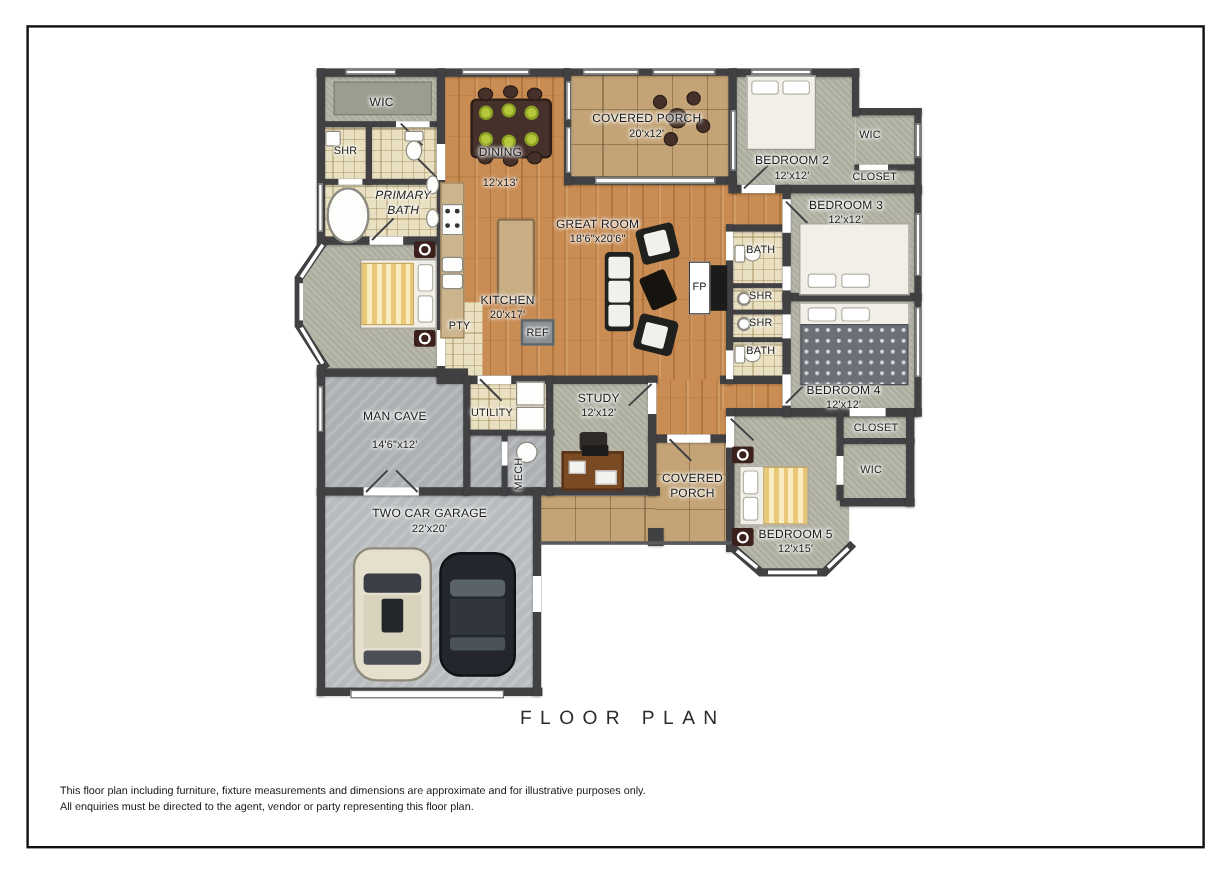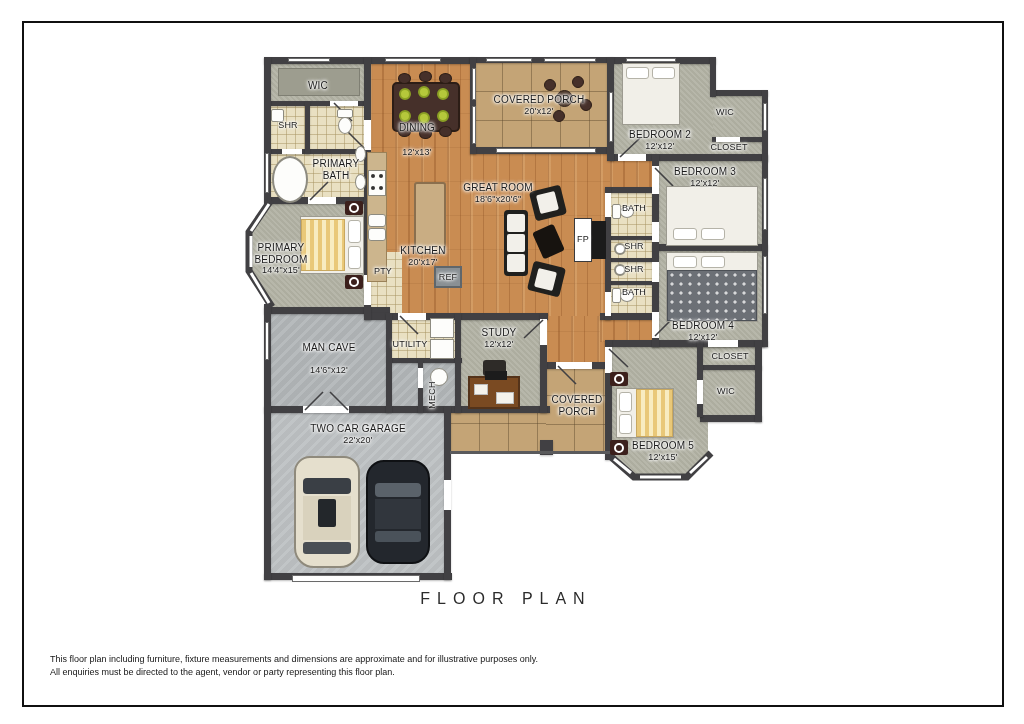--- a/index.html
+++ b/index.html
@@ -38,21 +38,21 @@
         border:1px solid #c9a85e;box-sizing:border-box;z-index:7;}
   .duvd{position:absolute;background-color:#6c7076;
         background-image:radial-gradient(circle at 4px 4px, rgba(235,235,235,.85) 1.3px, rgba(0,0,0,0) 1.9px);
         background-size:9px 9px;border:1px solid #4c5056;box-sizing:border-box;z-index:7;}
   .nst{position:absolute;background:#3c201c;border-radius:2px;z-index:7;}
   .nst::after{content:"";position:absolute;left:50%;top:50%;width:6px;height:6px;border:2px solid #fff;
         border-radius:50%;transform:translate(-50%,-50%);}
   .white-fix{position:absolute;background:#fdfdfb;border:1.5px solid #8d8b80;box-sizing:border-box;z-index:6;}
   .chair-dot{position:absolute;border-radius:50%;background:#46302a;border:1px solid #2c1d16;box-sizing:border-box;z-index:7;}
   .plate{position:absolute;width:12px;height:12px;border-radius:50%;background:#b5c83b;border:2px solid #8ba024;box-sizing:border-box;z-index:8;}
-  #title-block{position:absolute;left:396px;top:590px;width:220px;text-align:center;z-index:9;}
+  #title-block{position:absolute;left:409px;top:590px;width:220px;text-align:center;z-index:9;}
   #title-block span{font-size:16px;letter-spacing:7px;color:#2b2b2b;}
   #disclaimer{position:absolute;left:50px;top:653px;width:620px;font-size:9px;line-height:12.6px;color:#151515;z-index:9;}
   svg.overlay{position:absolute;left:0;top:0;z-index:5;pointer-events:none;}
 </style>
 </head>
 <body>
 
 <div id="canvas">
   <div id="frame"></div>
 
@@ -299,21 +299,21 @@
   <div class="fur" style="left:375px;top:483px;width:46px;height:14px;background:#5a626a;border-radius:4px;"></div>
   <div class="fur" style="left:375px;top:499px;width:46px;height:30px;background:#31363d;"></div>
   <div class="fur" style="left:375px;top:531px;width:46px;height:11px;background:#4a525a;border-radius:3px;"></div>
 
   <div class="lbl" style="left:270px;top:80px;width:96px;height:12px;">
       <span class="nm">WIC</span>
     </div>
   <div class="lbl sm" style="left:267px;top:120px;width:42px;height:11px;">
       <span class="nm">SHR</span>
     </div>
-  <div class="lbl wrapped" style="left:305px;top:156px;width:62px;height:28px;">
+  <div class="lbl wrapped" style="left:305px;top:156px;width:62px;height:28px;font-style:italic;">
       <span class="nm">PRIMARY BATH</span>
     </div>
   <div class="lbl" style="left:379px;top:128px;width:76px;height:24px;gap:13px;">
       <span class="nm">DINING</span>
       <span class="dm">12'x13'</span>
     </div>
   <div class="lbl" style="left:474px;top:92px;width:130px;height:26px;">
       <span class="nm">COVERED PORCH</span>
       <span class="dm">20'x12'</span>
     </div>
@@ -346,24 +346,20 @@
     </div>
   <div class="lbl sm" style="left:613px;top:287px;width:42px;height:11px;">
       <span class="nm">BATH</span>
     </div>
   <div class="lbl sm" style="left:573px;top:233px;width:20px;height:12px;">
       <span class="nm">FP</span>
     </div>
   <div class="lbl" style="left:654px;top:318px;width:98px;height:26px;">
       <span class="nm">BEDROOM 4</span>
       <span class="dm">12'x12'</span>
-    </div>
-  <div class="lbl wrapped" style="left:244px;top:236px;width:74px;height:46px;">
-      <span class="nm">PRIMARY BEDROOM</span>
-      <span class="dm">14'4"x15'</span>
     </div>
   <div class="lbl" style="left:384px;top:244px;width:78px;height:24px;">
       <span class="nm">KITCHEN</span>
       <span class="dm">20'x17'</span>
     </div>
   <div class="lbl sm" style="left:366px;top:266px;width:34px;height:11px;">
       <span class="nm">PTY</span>
     </div>
   <div class="lbl sm" style="left:434px;top:271px;width:28px;height:12px;">
       <span class="nm">REF</span>

